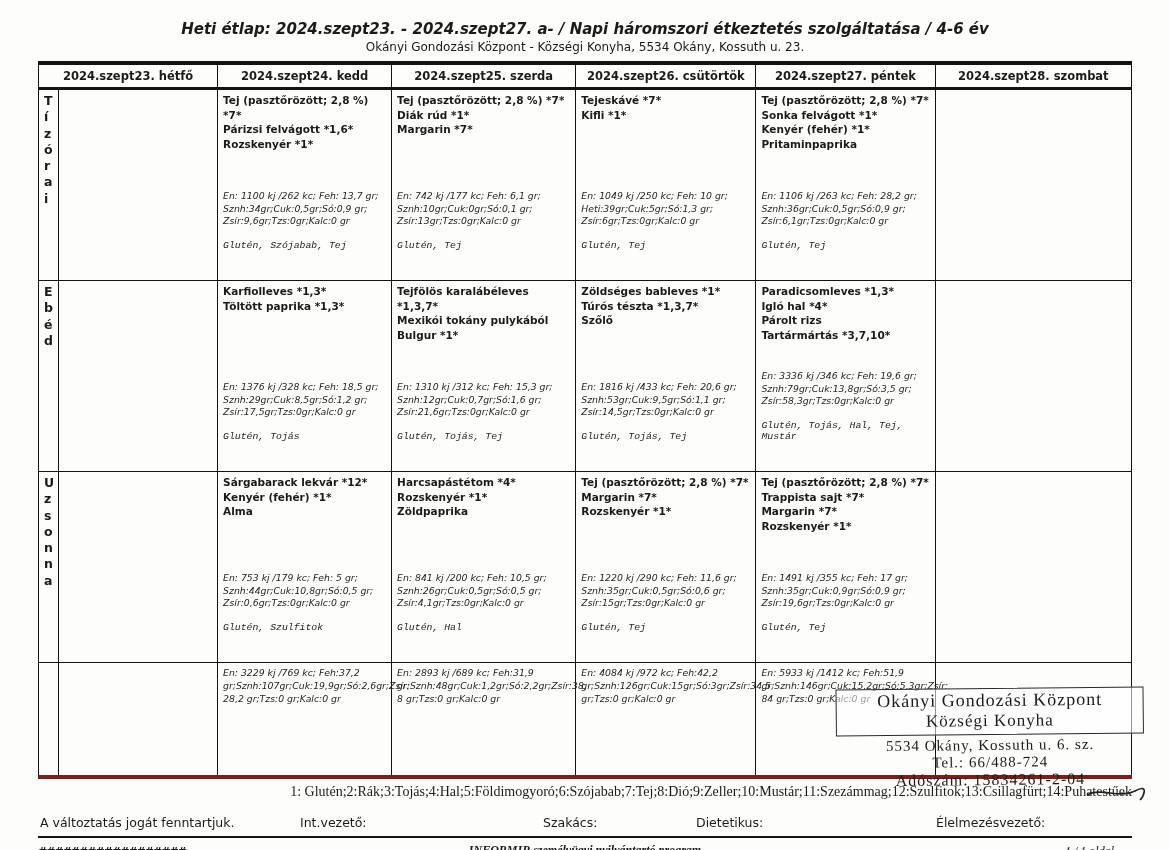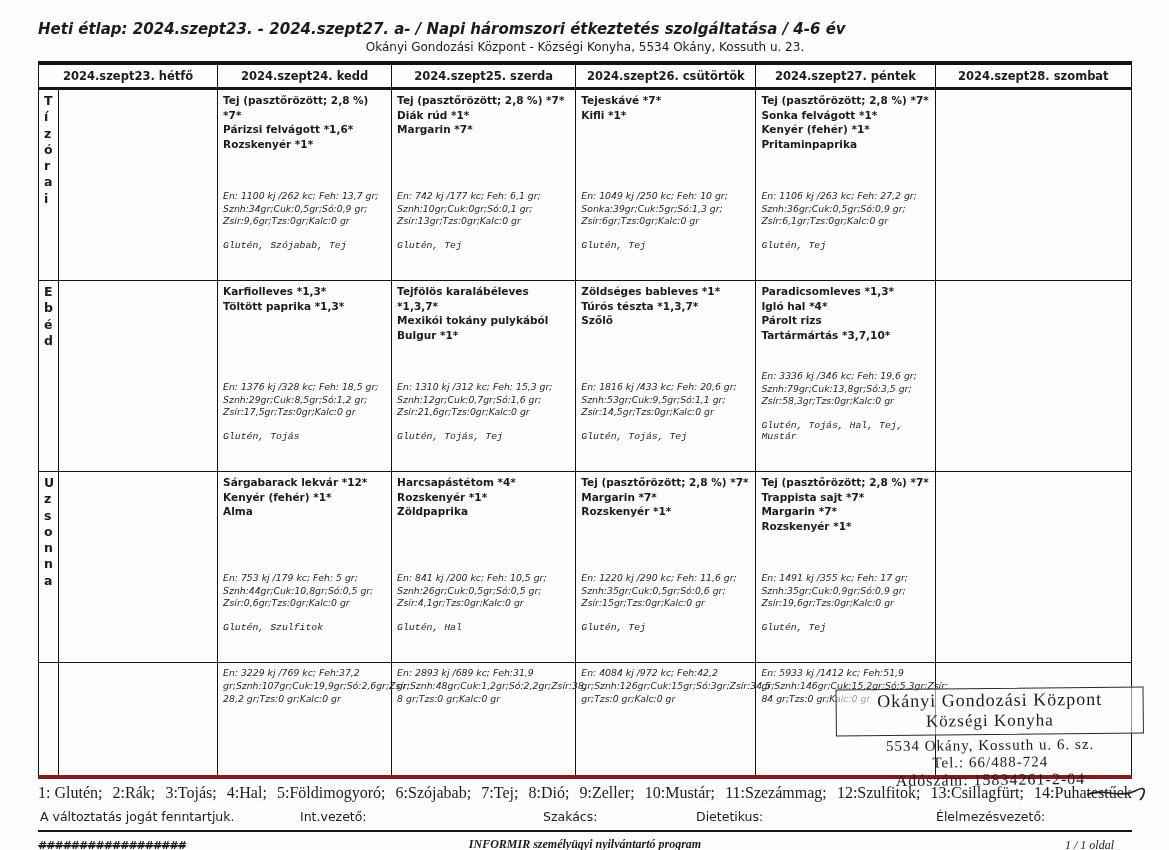--- a/index.html
+++ b/index.html
@@ -1,37 +1,37 @@
 <!DOCTYPE html>
 <html><head>
 <meta charset="utf-8">
 <style>
   html,body{margin:0;padding:0;}
   .page{position:relative;width:1169px;height:850px;background:#fdfdfc;overflow:hidden;
         font-family:"DejaVu Sans",sans-serif;color:#1b1b1b;}
   .doc{position:absolute;left:38px;top:20px;width:1094px;}
-  .title{text-align:left;font-size:15px;font-weight:bold;font-style:italic;margin:0;}
+  .title{text-align:center;font-size:15px;font-weight:bold;font-style:italic;margin:0;}
   .subtitle{text-align:center;font-size:12px;margin-top:2px;}
   table.menu{width:100%;border-collapse:collapse;table-layout:fixed;margin-top:7px;
              border-top:4px solid #141414;border-bottom:4px solid #7f1d1d;}
   table.menu th{border:1.5px solid #141414;border-top:3px solid #141414;border-bottom:3px solid #141414;
                 font-size:11.5px;font-weight:bold;height:20px;padding:1px 2px;white-space:nowrap;overflow:hidden;}
   table.menu td{border:1.5px solid #141414;vertical-align:top;padding:3px 5px;}
   td.vlabel{font-weight:bold;font-size:12.5px;line-height:1.3;padding:2px 2px;}
   td.vlabel div{text-align:left;}
   .cell-inner{display:flex;flex-direction:column;height:100%;justify-content:flex-end;}
   .menu-line{font-size:10.5px;font-weight:bold;line-height:1.4;}
   .nutri-block{margin-top:auto;}
   .nutri-line{font-style:italic;font-size:9.3px;line-height:1.35;color:#242424;}
   .allerg-line{font-style:italic;font-size:9.8px;margin-top:12px;margin-bottom:26px;color:#242424;font-family:Liberation Mono, monospace;}
   tr.meal-row td{height:184px;}
   tr.totals-row td{height:106px;font-style:italic;font-size:9.3px;line-height:1.4;color:#242424;}
-  .legend{display:flex;justify-content:space-between;margin-top:5px;font-size:16px;
+  .legend{display:flex;justify-content:flex-end;margin-top:5px;font-size:14px;
           font-family:"Liberation Serif",serif;}
-  .sig-row{position:relative;height:24px;border-bottom:2.5px solid #141414;margin-top:4px;font-size:12.5px;text-decoration:underline;}
+  .sig-row{position:relative;height:24px;border-bottom:2.5px solid #141414;margin-top:12px;font-size:12.5px;text-decoration:underline;}
   .sig-row span{position:absolute;top:3px;white-space:nowrap;}
   .sig-rights{left:2px;}
   .sig-0{left:262px;} .sig-1{left:505px;} .sig-2{left:658px;} .sig-3{left:898px;}
   .bottom-row{position:relative;height:20px;margin-top:5px;font-size:11px;}
   .hashes{position:absolute;left:0;top:2px;font-weight:bold;letter-spacing:-1px;
           text-decoration:line-through;font-size:11px;}
   .program{position:absolute;left:50%;transform:translateX(-50%);top:0;font-weight:bold;font-style:italic;
            font-family:"Liberation Serif",serif;font-size:12px;text-align:center;}
   .pageno{position:absolute;right:18px;top:1px;font-style:italic;font-family:"Liberation Serif",serif;font-size:12px;}
   .stamp{position:absolute;left:836px;top:688px;width:308px;text-align:center;
@@ -120,36 +120,36 @@
               </div>
             </td>
             <td>
               <div class="cell-inner">
                 <div>
                   <div class="menu-line">Tejeskávé *7*</div>
                   <div class="menu-line">Kifli *1*</div>
                 </div>
                 <div class="nutri-block">
                   <div class="nutri-line">En: 1049 kj /250 kc; Feh: 10 gr;</div>
-                  <div class="nutri-line">Sonka:39gr;Cuk:5gr;Só:1,3 gr;</div>
+                  <div class="nutri-line">Heti:39gr;Cuk:5gr;Só:1,3 gr;</div>
                   <div class="nutri-line">Zsír:6gr;Tzs:0gr;Kalc:0 gr</div>
                 </div>
                 <div class="allerg-line">Glutén, Tej</div>
               </div>
             </td>
             <td>
               <div class="cell-inner">
                 <div>
                   <div class="menu-line">Tej (pasztőrözött; 2,8 %) *7*</div>
                   <div class="menu-line">Sonka felvágott *1*</div>
                   <div class="menu-line">Kenyér (fehér) *1*</div>
                   <div class="menu-line">Pritaminpaprika</div>
                 </div>
                 <div class="nutri-block">
-                  <div class="nutri-line">En: 1106 kj /263 kc; Feh: 27,2 gr;</div>
+                  <div class="nutri-line">En: 1106 kj /263 kc; Feh: 28,2 gr;</div>
                   <div class="nutri-line">Sznh:36gr;Cuk:0,5gr;Só:0,9 gr;</div>
                   <div class="nutri-line">Zsír:6,1gr;Tzs:0gr;Kalc:0 gr</div>
                 </div>
                 <div class="allerg-line">Glutén, Tej</div>
               </div>
             </td>
             <td>
               <div class="cell-inner">
                 <div></div>
                 <div class="nutri-block"></div>

